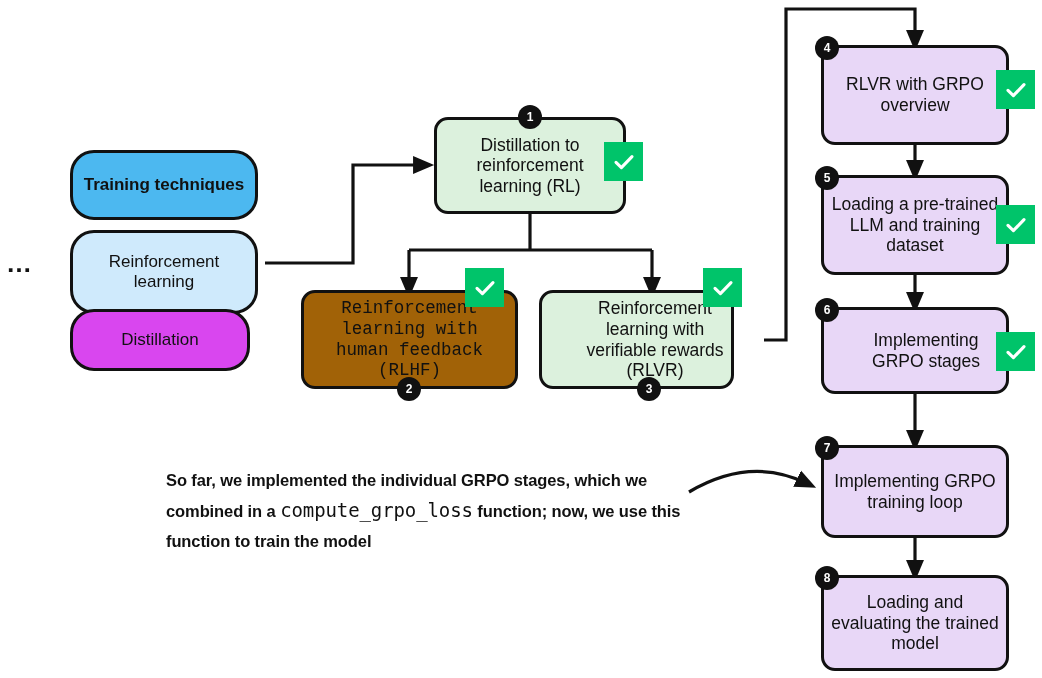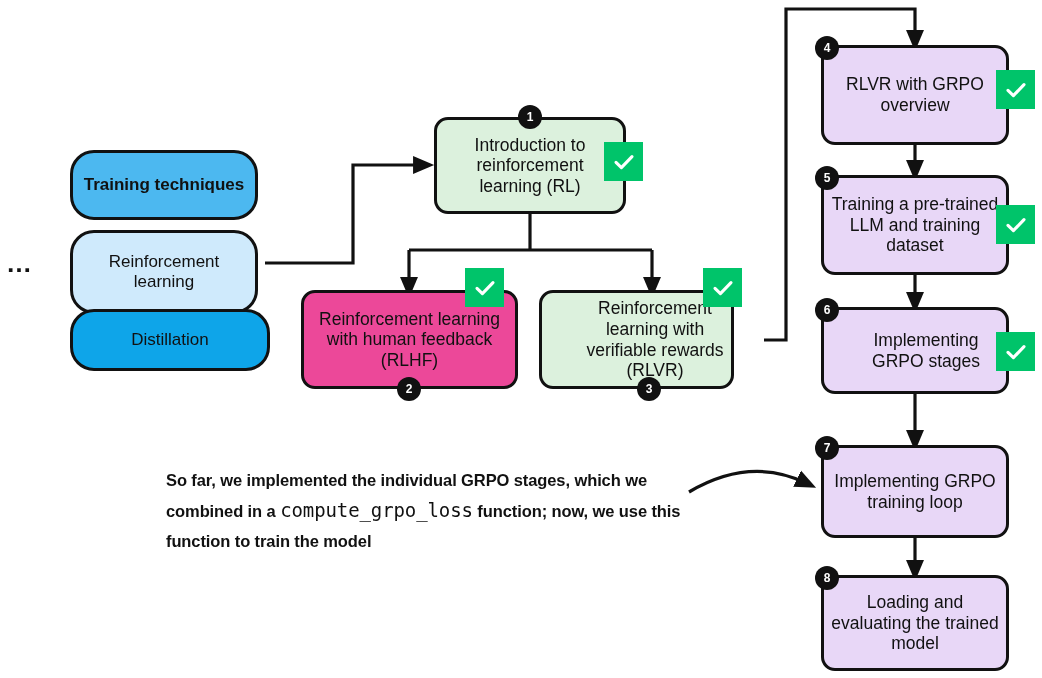--- a/index.html
+++ b/index.html
@@ -148,35 +148,35 @@
   <div class="dots" style="left:6px; top:250px;">…</div>
 
   <div class="node sidebox accent" style="left:70px; top:150px; width:188px; height:70px; background:#4cb8f0;">
     <span class="label">Training techniques</span>
   </div>
 
   <div class="node sidebox" style="left:70px; top:230px; width:188px; height:84px; background:#cfeafc;">
     <span class="label">Reinforcement learning</span>
   </div>
 
-  <div class="node sidebox" style="left:70px; top:309px; width:200px; height:62px; background:#0ea5e9;">
+  <div class="node sidebox" style="left:70px; top:309px; width:180px; height:62px; background:#d946ef;">
     <span class="label">Distillation</span>
   </div>
 
   <div class="node stage" style="left:434px; top:117px; width:192px; height:97px; background:#dcf1dd;">
-    <span class="label">Introduction to reinforcement learning (RL)</span>
+    <span class="label">Distillation to reinforcement learning (RL)</span>
   </div>
   <div class="badge" style="left:518px; top:105px;">1</div>
   <div class="check" style="left:604px; top:142px;">
     <svg width="26" height="26" viewBox="0 0 26 26" aria-hidden="true">
       <path d="M5 13.4 L10.4 18.6 L21 7.6" fill="none" stroke="#ffffff" stroke-width="3.1" stroke-linecap="round" stroke-linejoin="round"></path>
     </svg>
   </div>
 
-  <div class="node stage" style="left:301px; top:290px; width:217px; height:99px; background:#ec4899;">
+  <div class="node stage" style="left:301px; top:290px; width:217px; height:99px; background:#a16207;font-family:Liberation Mono, monospace;">
     <span class="label">Reinforcement learning with human feedback (RLHF)</span>
   </div>
   <div class="badge" style="left:397px; top:377px;">2</div>
   <div class="check" style="left:465px; top:268px;">
     <svg width="26" height="26" viewBox="0 0 26 26" aria-hidden="true">
       <path d="M5 13.4 L10.4 18.6 L21 7.6" fill="none" stroke="#ffffff" stroke-width="3.1" stroke-linecap="round" stroke-linejoin="round"></path>
     </svg>
   </div>
 
   <div class="node stage" style="left:539px; top:290px; width:195px; height:99px; background:#dcf1dd;padding-left:37px;">
@@ -193,21 +193,21 @@
     <span class="label">RLVR with GRPO overview</span>
   </div>
   <div class="badge" style="left:815px; top:36px;">4</div>
   <div class="check" style="left:996px; top:70px;">
     <svg width="26" height="26" viewBox="0 0 26 26" aria-hidden="true">
       <path d="M5 13.4 L10.4 18.6 L21 7.6" fill="none" stroke="#ffffff" stroke-width="3.1" stroke-linecap="round" stroke-linejoin="round"></path>
     </svg>
   </div>
 
   <div class="node step" style="left:821px; top:175px; width:188px; height:100px; background:#e8d7f7;">
-    <span class="label">Training a pre-trained LLM and training dataset</span>
+    <span class="label">Loading a pre-trained LLM and training dataset</span>
   </div>
   <div class="badge" style="left:815px; top:166px;">5</div>
   <div class="check" style="left:996px; top:205px;">
     <svg width="26" height="26" viewBox="0 0 26 26" aria-hidden="true">
       <path d="M5 13.4 L10.4 18.6 L21 7.6" fill="none" stroke="#ffffff" stroke-width="3.1" stroke-linecap="round" stroke-linejoin="round"></path>
     </svg>
   </div>
 
   <div class="node step" style="left:821px; top:307px; width:188px; height:87px; background:#e8d7f7;padding-left:22px;">
     <span class="label">Implementing GRPO stages</span>

